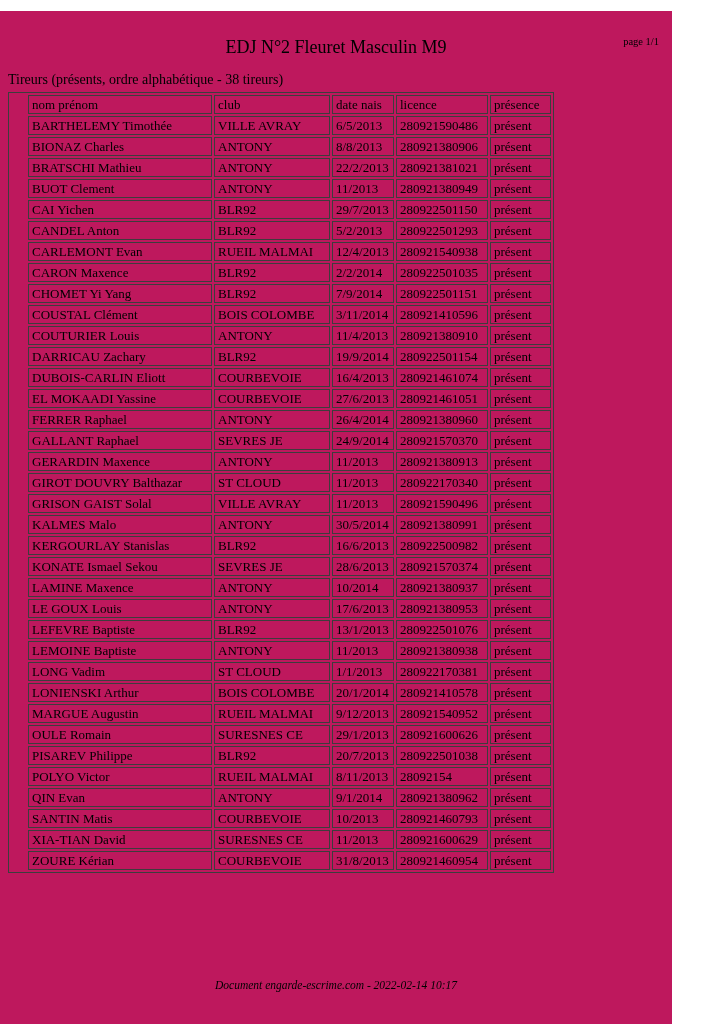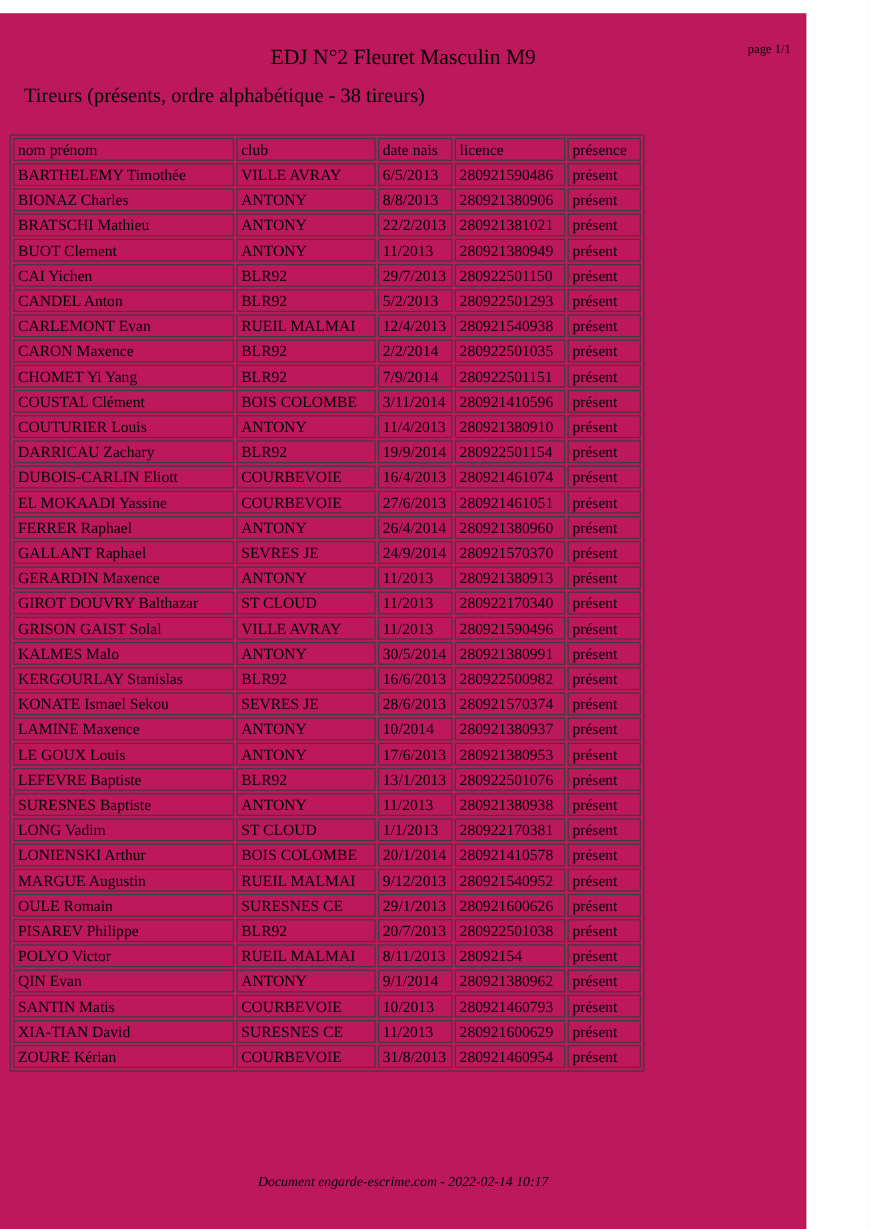--- a/index.html
+++ b/index.html
@@ -29,33 +29,34 @@
   .page-label {
     position: absolute;
     top: 25px;
     right: 13px;
     font-size: 10.5px;
     line-height: 12px;
   }
   .subtitle {
     position: absolute;
     top: 61px;
-    left: 20px;
-    font-size: 17px;
+    left: 8px;
+    font-size: 14px;
     line-height: 16px;
   }
   table.tireurs {
     position: absolute;
-    top: 101px;
+    top: 81px;
     left: 8px;
     width: 529px;
     table-layout: fixed;
     border-collapse: separate;
     border-spacing: 2px;
     border: 1px solid #3d3d3d;
+    padding-left: 17px;
   }
   table.tireurs th,
   table.tireurs td {
     box-sizing: border-box;
     border: 1px solid #3d3d3d;
     font-size: 13px;
     font-weight: normal;
     text-align: left;
     padding: 0 3px;
     height: 19px;
@@ -304,21 +305,21 @@
 
     <tr>
       <td>LEFEVRE Baptiste</td>
       <td>BLR92</td>
       <td>13/1/2013</td>
       <td>280922501076</td>
       <td>présent</td>
     </tr>
 
     <tr>
-      <td>SURESNES Baptiste</td>
+      <td>LEMOINE Baptiste</td>
       <td>ANTONY</td>
       <td>11/2013</td>
       <td>280921380938</td>
       <td>présent</td>
     </tr>
 
     <tr>
       <td>LONG Vadim</td>
       <td>ST CLOUD</td>
       <td>1/1/2013</td>

